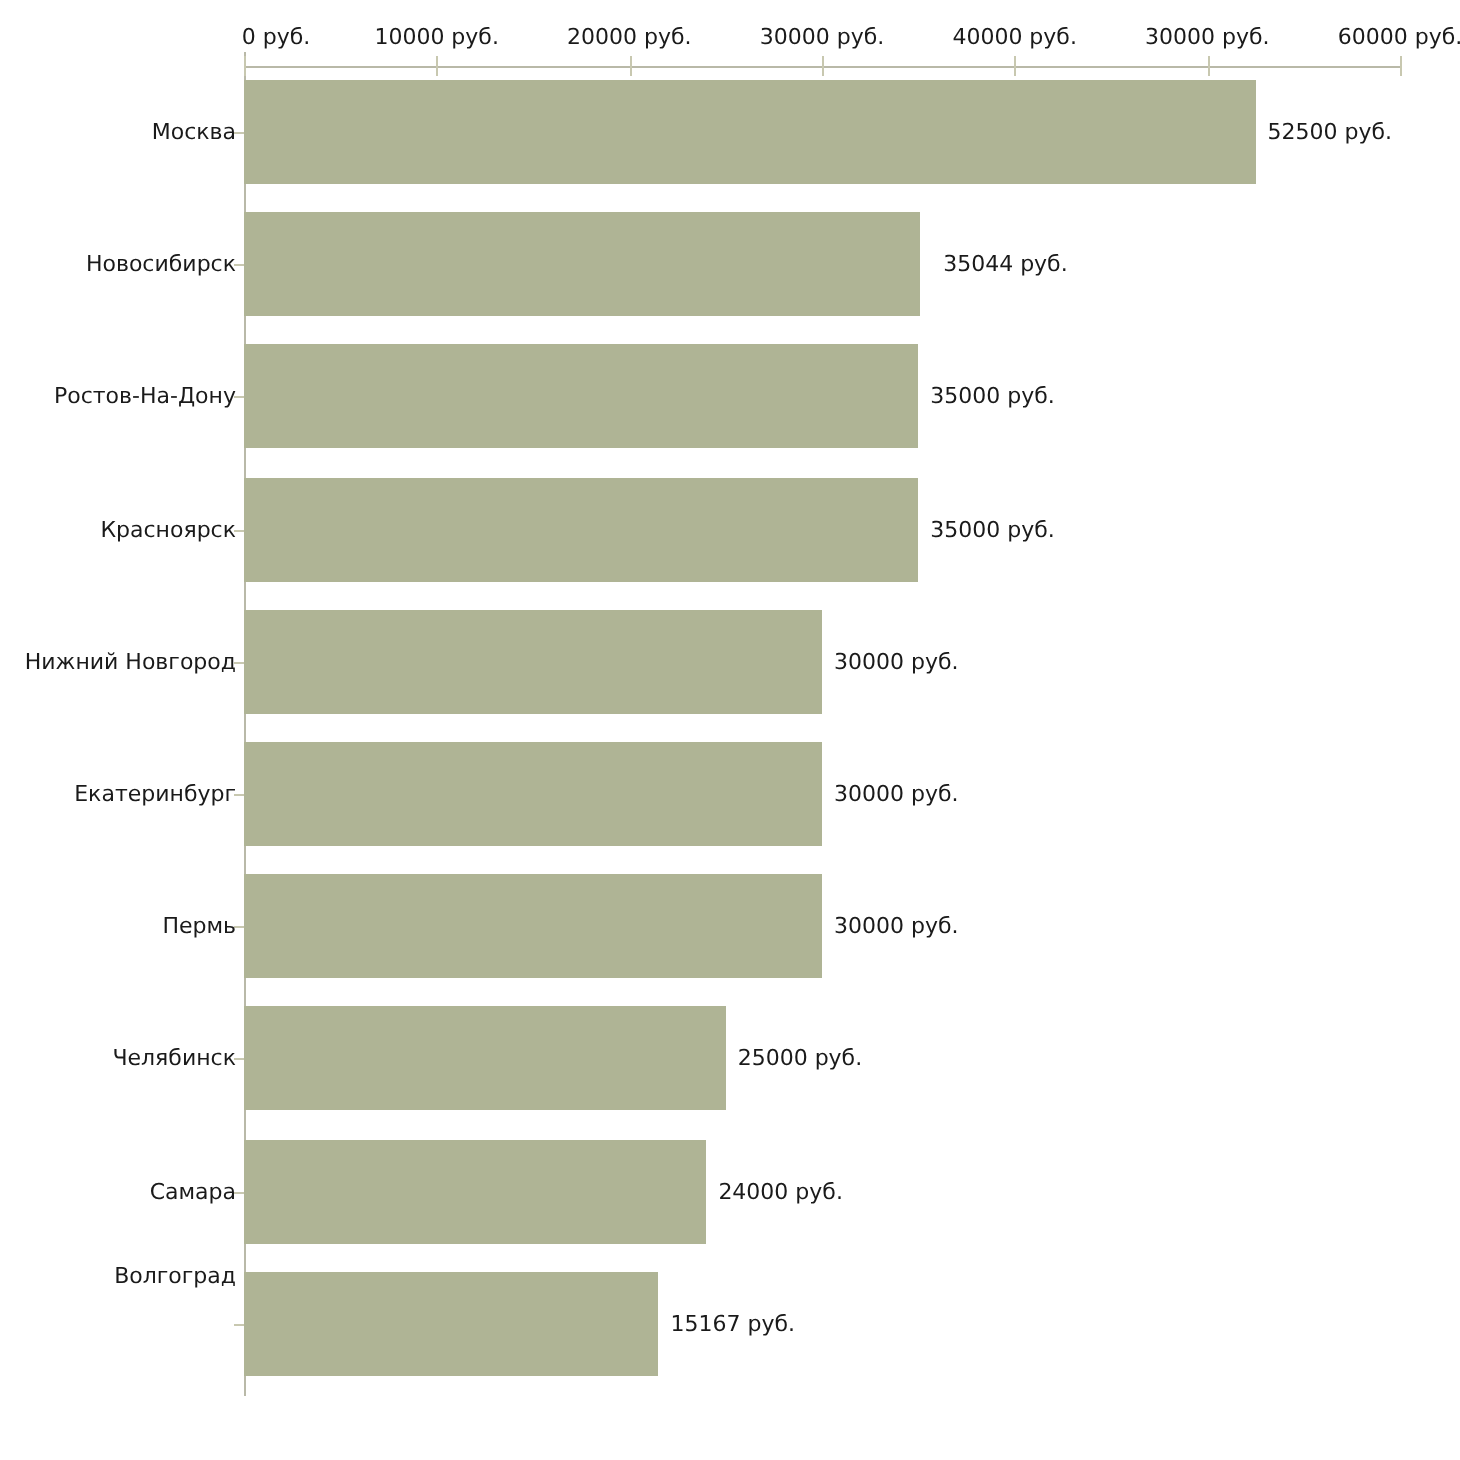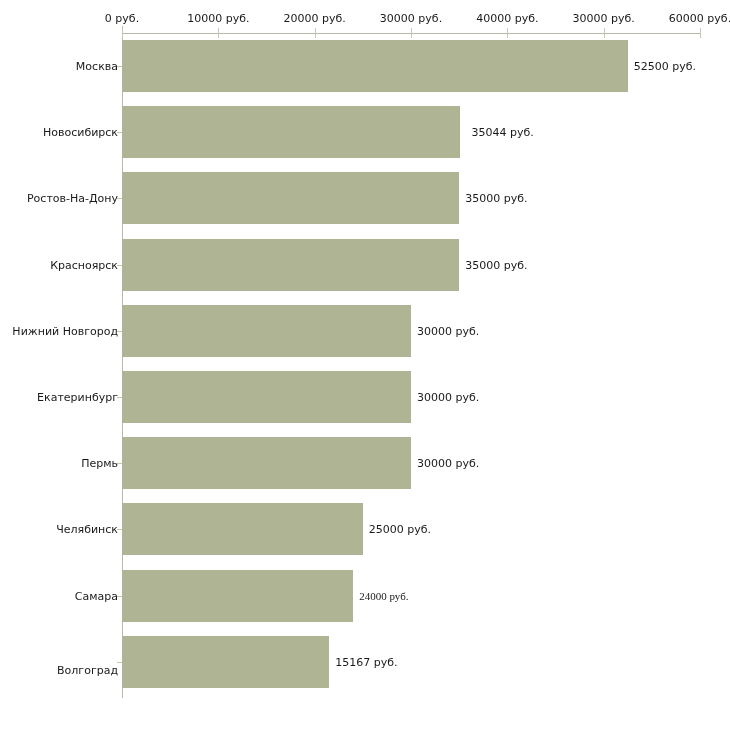--- a/index.html
+++ b/index.html
@@ -109,21 +109,21 @@
 </head>
 <body>
 
 <div id="chart-root">
 
   <div class="x-axis-line"></div>
   <div class="y-axis-line"></div>
 
   <div id="x-ticks">
       <div class="x-tick" style="left: 122px;"></div>
-      <div class="x-tick-label" style="left: 122px;">0 руб.</div>
+      <div class="x-tick-label" style="left: 138px;">0 руб.</div>
       <div class="x-tick" style="left: 218.333px;"></div>
       <div class="x-tick-label" style="left: 218.333px;">10000 руб.</div>
       <div class="x-tick" style="left: 314.667px;"></div>
       <div class="x-tick-label" style="left: 314.667px;">20000 руб.</div>
       <div class="x-tick" style="left: 411px;"></div>
       <div class="x-tick-label" style="left: 411px;">30000 руб.</div>
       <div class="x-tick" style="left: 507.333px;"></div>
       <div class="x-tick-label" style="left: 507.333px;">40000 руб.</div>
       <div class="x-tick" style="left: 603.667px;"></div>
       <div class="x-tick-label" style="left: 603.667px;">30000 руб.</div>
@@ -145,21 +145,21 @@
   <div id="cat-labels">
       <div class="cat-label" style="top: 66px;">Москва</div>
       <div class="cat-label" style="top: 132.2px;">Новосибирск</div>
       <div class="cat-label" style="top: 198.4px;">Ростов-На-Дону</div>
       <div class="cat-label" style="top: 264.6px;">Красноярск</div>
       <div class="cat-label" style="top: 330.8px;">Нижний Новгород</div>
       <div class="cat-label" style="top: 397px;">Екатеринбург</div>
       <div class="cat-label" style="top: 463.2px;">Пермь</div>
       <div class="cat-label" style="top: 529.4px;">Челябинск</div>
       <div class="cat-label" style="top: 595.6px;">Самара</div>
-      <div class="cat-label" style="top: 670px; text-align: center;">Волгоград</div>
+      <div class="cat-label" style="top: 638px; text-align: center;">Волгоград</div>
     </div>
 
   <div class="plot-area">
     <div id="bars">
         <div class="bar-row" style="top: 7px; width: 578px;">
           <div class="bar" style="width: 505.75px; background: rgb(175, 180, 149);"></div>
           <div class="bar-value-label" style="left: 505.75px;">52500 руб.</div>
         </div>
         <div class="bar-row" style="top: 73.2px; width: 578px;">
           <div class="bar" style="width: 337.591px; background: rgb(175, 180, 149);"></div>
@@ -184,21 +184,21 @@
         <div class="bar-row" style="top: 404.2px; width: 578px;">
           <div class="bar" style="width: 289px; background: rgb(175, 180, 149);"></div>
           <div class="bar-value-label" style="left: 289px;">30000 руб.</div>
         </div>
         <div class="bar-row" style="top: 470.4px; width: 578px;">
           <div class="bar" style="width: 240.833px; background: rgb(175, 180, 149);"></div>
           <div class="bar-value-label" style="left: 240.833px;">25000 руб.</div>
         </div>
         <div class="bar-row" style="top: 536.6px; width: 578px;">
           <div class="bar" style="width: 231.2px; background: rgb(175, 180, 149);"></div>
-          <div class="bar-value-label" style="left: 231.2px; font-family: Liberation Serif, serif;">24000 руб.</div>
+          <div class="bar-value-label" style="left: 231.2px;">24000 руб.</div>
         </div>
         <div class="bar-row" style="top: 602.8px; width: 578px;">
           <div class="bar" style="width: 207.261px; background: rgb(175, 180, 149);"></div>
           <div class="bar-value-label" style="left: 207.261px;">15167 руб.</div>
         </div>
       </div>
   </div>
 
 </div>
 

